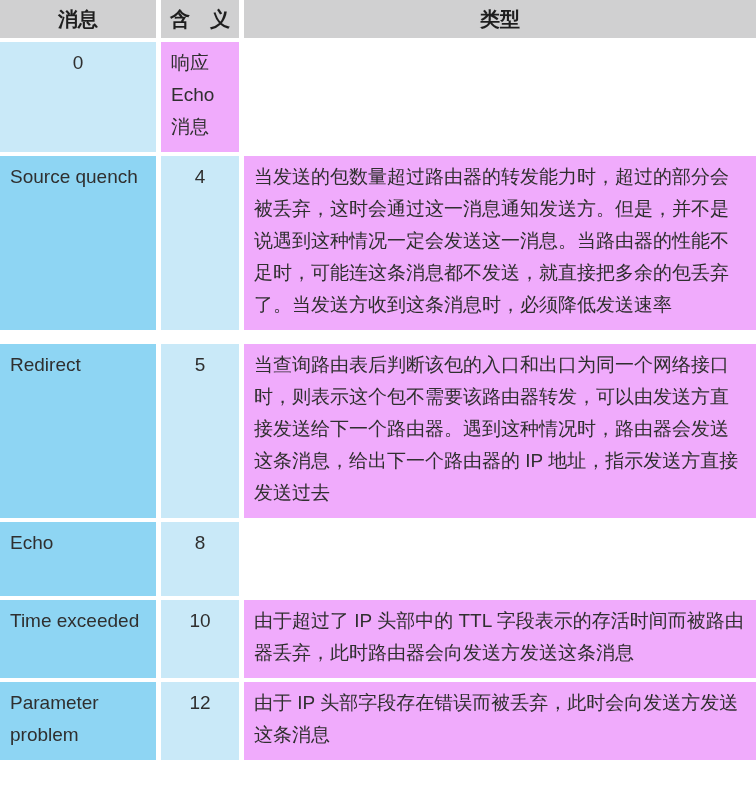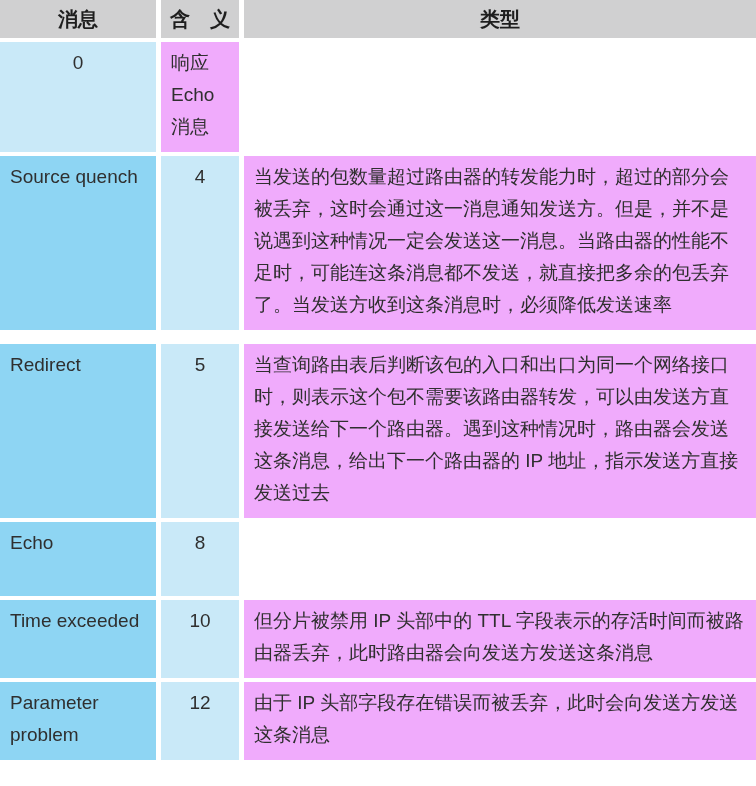--- a/index.html
+++ b/index.html
@@ -98,21 +98,21 @@
   </div>
 
   <div class="row r5">
     <div class="cell msg">Echo</div>
     <div class="cell typ">8</div>
   </div>
 
   <div class="row r6">
     <div class="cell msg">Time exceeded</div>
     <div class="cell typ">10</div>
-    <div class="cell mea">但分片被禁用 IP 头部中的 TTL 字段表示的存活时间而被路由器丢弃，此时路由器会向发送方发送这条消息</div>
+    <div class="cell mea">由于超过了 IP 头部中的 TTL 字段表示的存活时间而被路由器丢弃，此时路由器会向发送方发送这条消息</div>
   </div>
 
   <div class="row r7">
     <div class="cell msg">Parameter problem</div>
     <div class="cell typ">12</div>
     <div class="cell mea">由于 IP 头部字段存在错误而被丢弃，此时会向发送方发送这条消息</div>
   </div>
 
 </div>
 

